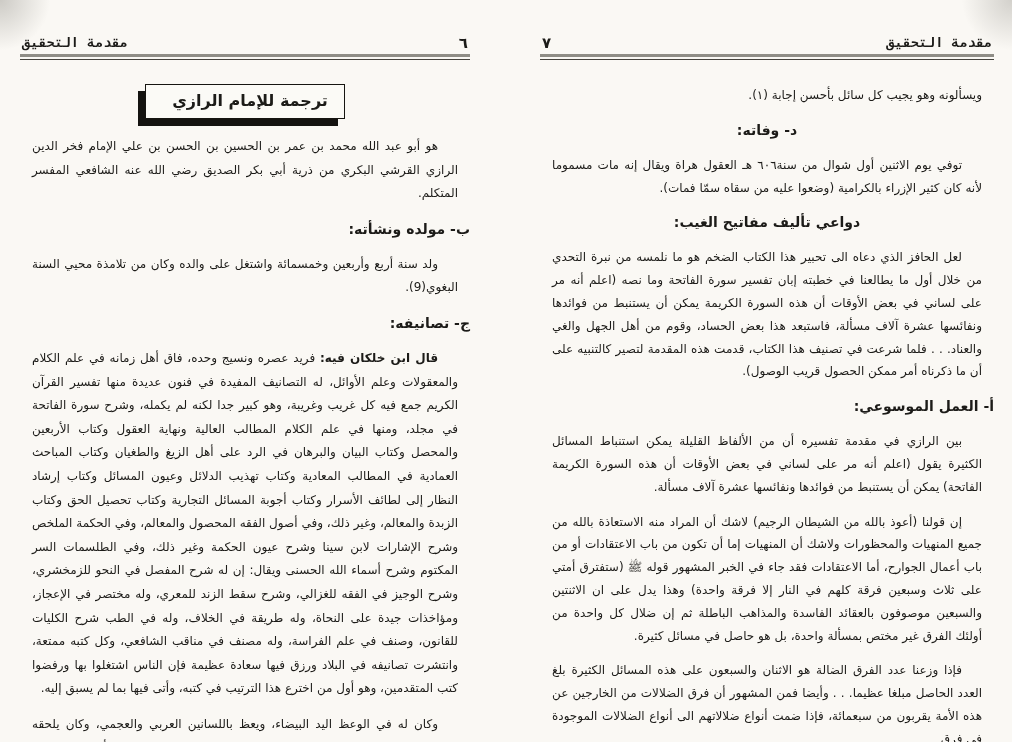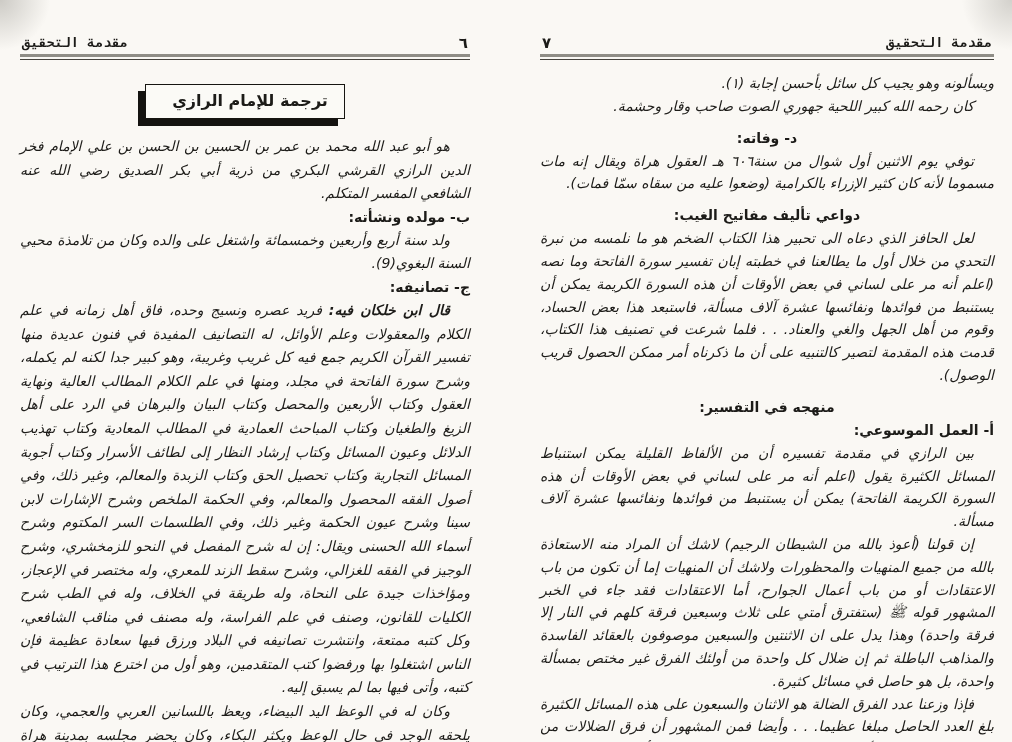--- a/index.html
+++ b/index.html
@@ -25,21 +25,21 @@
 
   .title-box {
     width:max-content; margin:24px auto 16px auto; padding:6px 16px 8px 26px;
     border:1.6px solid #161511; background:#fbfaf6;
     box-shadow:-7px 7px 0 #141310;
     font-weight:bold; font-size:16px; letter-spacing:0;
   }
 
   .h { font-weight:bold; font-size:14px; line-height:23px; margin:0; }
   .h.gap { margin-top:9px;text-align:center; }
-  .p { font-size:14px; line-height:23.6px; margin:0; text-align:justify;font-style:italic; }
+  .p { font-size:12px; line-height:23.6px; margin:12px; text-align:justify; }
   .page-right .p { line-height:22.8px; }
   .indent { text-indent:20px; }
 </style>
 </head>
 <body>
 
 <div class="canvas">
 
   <div class="page page-left">
     <div class="page-head">
@@ -65,29 +65,27 @@
   <div class="page page-right">
     <div class="page-head">
       <span class="running-head">مقدمة التحقيق</span>
       <span class="page-num">٧</span>
     </div>
     <div class="rule"></div>
 
     <div style="height:12px"></div>
 
     <p class="p">ويسألونه وهو يجيب كل سائل بأحسن إجابة (١).</p>
-    <p class="p indent">كان رحمه الله كبير اللحية جهوري الصوت صاحب وقار وحشمة.</p>
 
     <p class="h gap">د- وفاته:</p>
     <p class="p indent">توفي يوم الاثنين أول شوال من سنة٦٠٦ هـ العقول هراة ويقال إنه مات مسموما لأنه كان كثير الإزراء بالكرامية (وضعوا عليه من سقاه سمّا فمات).</p>
 
     <p class="h gap">دواعي تأليف مفاتيح الغيب:</p>
     <p class="p indent">لعل الحافز الذي دعاه الى تحبير هذا الكتاب الضخم هو ما نلمسه من نبرة التحدي من خلال أول ما يطالعنا في خطبته إبان تفسير سورة الفاتحة وما نصه (اعلم أنه مر على لساني في بعض الأوقات أن هذه السورة الكريمة يمكن أن يستنبط من فوائدها ونفائسها عشرة آلاف مسألة، فاستبعد هذا بعض الحساد، وقوم من أهل الجهل والغي والعناد. . . فلما شرعت في تصنيف هذا الكتاب، قدمت هذه المقدمة لتصير كالتنبيه على أن ما ذكرناه أمر ممكن الحصول قريب الوصول).</p>
 
-    <p class="h gap">منهجه في التفسير:</p>
     <p class="h">أ- العمل الموسوعي:</p>
     <p class="p indent">بين الرازي في مقدمة تفسيره أن من الألفاظ القليلة يمكن استنباط المسائل الكثيرة يقول (اعلم أنه مر على لساني في بعض الأوقات أن هذه السورة الكريمة الفاتحة) يمكن أن يستنبط من فوائدها ونفائسها عشرة آلاف مسألة.</p>
 
     <p class="p indent">إن قولنا (أعوذ بالله من الشيطان الرجيم) لاشك أن المراد منه الاستعاذة بالله من جميع المنهيات والمحظورات ولاشك أن المنهيات إما أن تكون من باب الاعتقادات أو من باب أعمال الجوارح، أما الاعتقادات فقد جاء في الخبر المشهور قوله ﷺ (ستفترق أمتي على ثلاث وسبعين فرقة كلهم في النار إلا فرقة واحدة) وهذا يدل على ان الاثنتين والسبعين موصوفون بالعقائد الفاسدة والمذاهب الباطلة ثم إن ضلال كل واحدة من أولئك الفرق غير مختص بمسألة واحدة، بل هو حاصل في مسائل كثيرة.</p>
 
     <p class="p indent">فإذا وزعنا عدد الفرق الضالة هو الاثنان والسبعون على هذه المسائل الكثيرة بلغ العدد الحاصل مبلغا عظيما. . . وأيضا فمن المشهور أن فرق الضلالات من الخارجين عن هذه الأمة يقربون من سبعمائة، فإذا ضمت أنواع ضلالاتهم الى أنواع الضلالات الموجودة في فرق</p>
 
   </div>
 
 </div>

